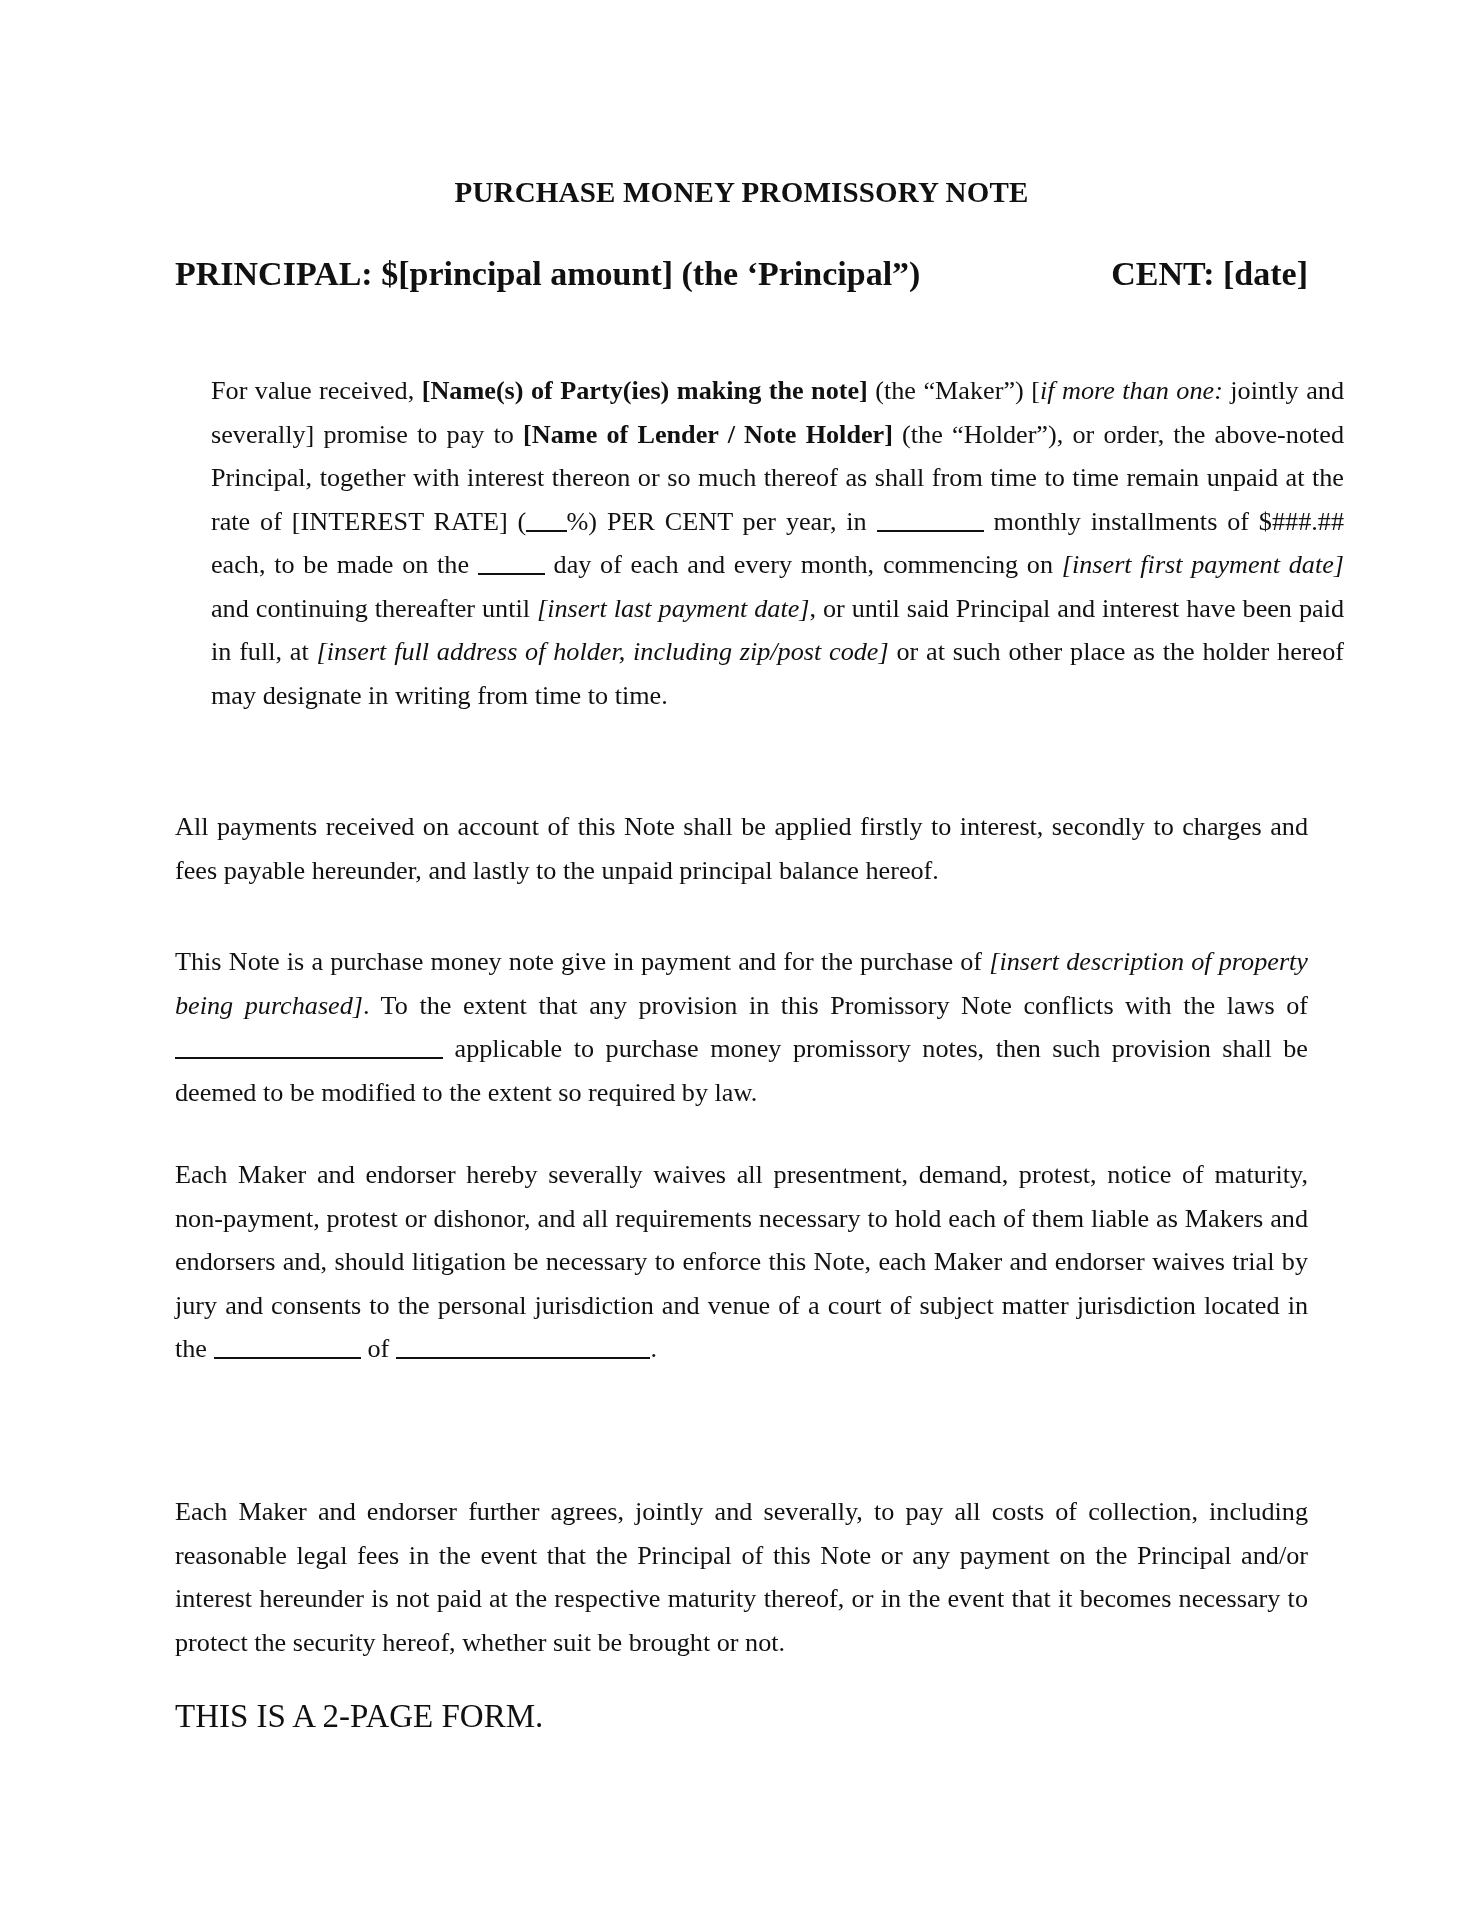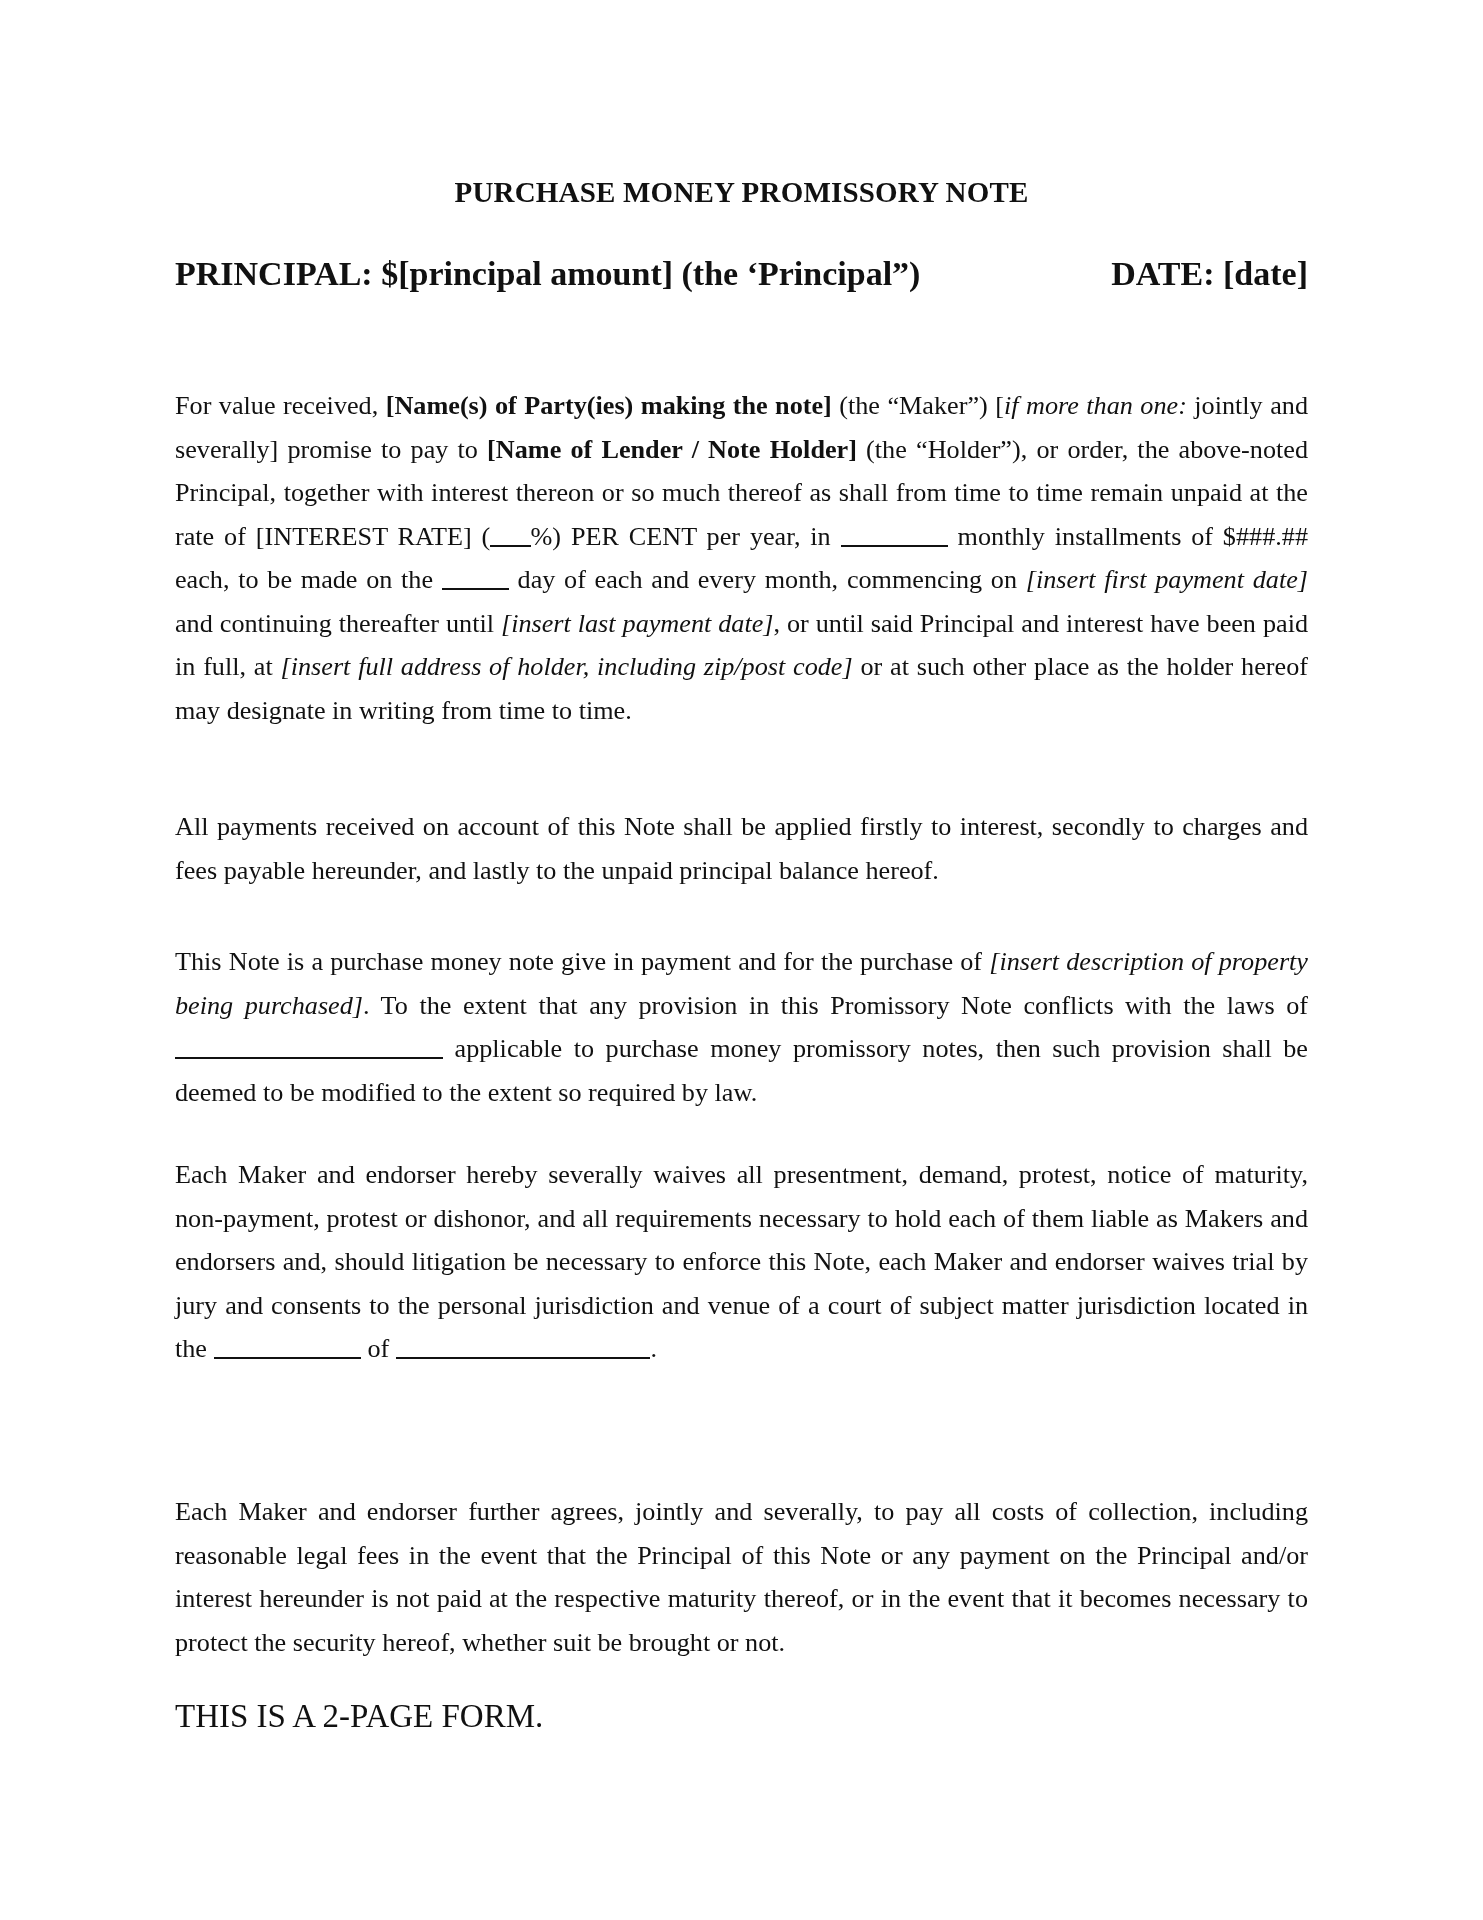--- a/index.html
+++ b/index.html
@@ -47,21 +47,21 @@
   .para {
     position: absolute;
     left: 175px;
     width: 1133px;
     font-size: 26.2px;
     line-height: 43.5px;
     text-align: justify;
     text-align-last: left;
     margin: 0;
   }
-  .p1 { top: 384px; }
+  .p1 { top: 369px; margin-left: 36px; }
   .p2 { top: 805px; }
   .p3 { top: 940px; }
   .p4 { top: 1153px; }
   .p5 { top: 1490px; }
   .seg-bold { font-weight: bold; }
   .seg-italic { font-style: italic; }
   .blank {
     display: inline-block;
     border-bottom: 2px solid #111111;
     height: 0;
@@ -79,21 +79,21 @@
   }
 </style>
 </head>
 <body>
 
 <div class="page">
   <div class="title">PURCHASE MONEY PROMISSORY NOTE</div>
 
   <div class="header-row">
     <span>PRINCIPAL: $[principal amount] (the ‘Principal”)</span>
-    <span>DATE: [date]</span>
+    <span>CENT: [date]</span>
   </div>
 
   <p class="para p1"><span>For value received, </span><span class="seg-bold">[Name(s) of Party(ies) making the note]</span><span> (the “Maker”) [</span><span class="seg-italic">if more than one:</span><span> jointly and severally] promise to pay to </span><span class="seg-bold">[Name of Lender / Note Holder]</span><span> (the “Holder”), or order, the above-noted Principal, together with interest thereon or so much thereof as shall from time to time remain unpaid at the rate of [INTEREST RATE] (</span><span class="blank" style="width: 40.2px;"></span><span>%) PER CENT per year, in </span><span class="blank" style="width: 107.2px;"></span><span> monthly installments of $###.## each, to be made on the </span><span class="blank" style="width: 67px;"></span><span> day of each and every month, commencing on </span><span class="seg-italic">[insert first payment date]</span><span> and continuing thereafter until </span><span class="seg-italic">[insert last payment date]</span><span>, or until said Principal and interest have been paid in full, at </span><span class="seg-italic">[insert full address of holder, including zip/post code]</span><span> or at such other place as the holder hereof may designate in writing from time to time.</span></p>
   <p class="para p2"><span>All payments received on account of this Note shall be applied firstly to interest, secondly to charges and fees payable hereunder, and lastly to the unpaid principal balance hereof.</span></p>
   <p class="para p3"><span>This Note is a purchase money note give in payment and for the purchase of </span><span class="seg-italic">[insert description of property being purchased]</span><span>. To the extent that any provision in this Promissory Note conflicts with the laws of </span><span class="blank" style="width: 268px;"></span><span> applicable to purchase money promissory notes, then such provision shall be deemed to be modified to the extent so required by law.</span></p>
   <p class="para p4"><span>Each Maker and endorser hereby severally waives all presentment, demand, protest, notice of maturity, non-payment, protest or dishonor, and all requirements necessary to hold each of them liable as Makers and endorsers and, should litigation be necessary to enforce this Note, each Maker and endorser waives trial by jury and consents to the personal jurisdiction and venue of a court of subject matter jurisdiction located in the </span><span class="blank" style="width: 147.4px;"></span><span> of </span><span class="blank" style="width: 254.6px;"></span><span>.</span></p>
   <p class="para p5"><span>Each Maker and endorser further agrees, jointly and severally, to pay all costs of collection, including reasonable legal fees in the event that the Principal of this Note or any payment on the Principal and/or interest hereunder is not paid at the respective maturity thereof, or in the event that it becomes necessary to protect the security hereof, whether suit be brought or not.</span></p>
 
   <div class="notice">THIS IS A 2-PAGE FORM.</div>
 </div>

